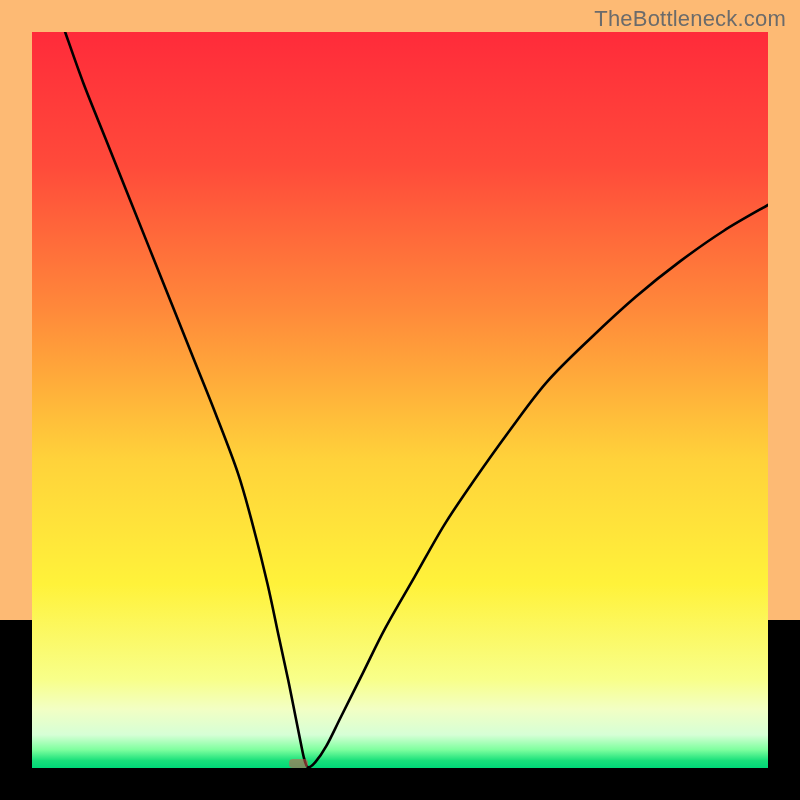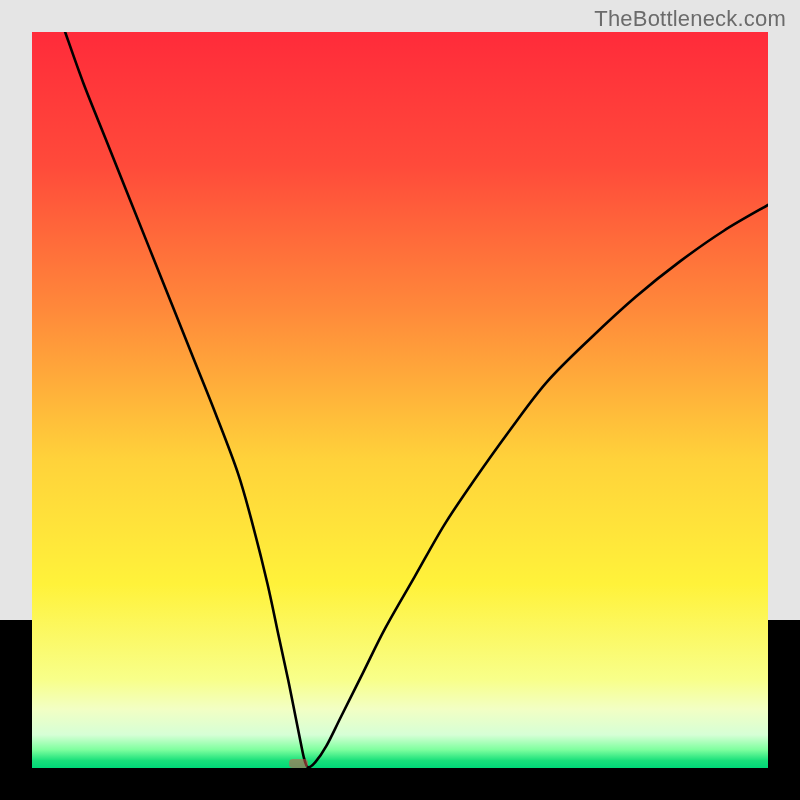--- a/index.html
+++ b/index.html
@@ -10,21 +10,21 @@
     background: #000;
     font-family: Arial, Helvetica, sans-serif;
     overflow: hidden;
   }
   .frame {
     position: absolute;
     left: 0;
     top: 0;
     width: 800px;
     height: 620px;
-    background: #e5e5e5;
+    background: #fdba74;
   }
   .plot {
     position: absolute;
     left: 32px;
     top: 32px;
     width: 736px;
     height: 736px;
     overflow: hidden;
   }
   .gradient-fill {

